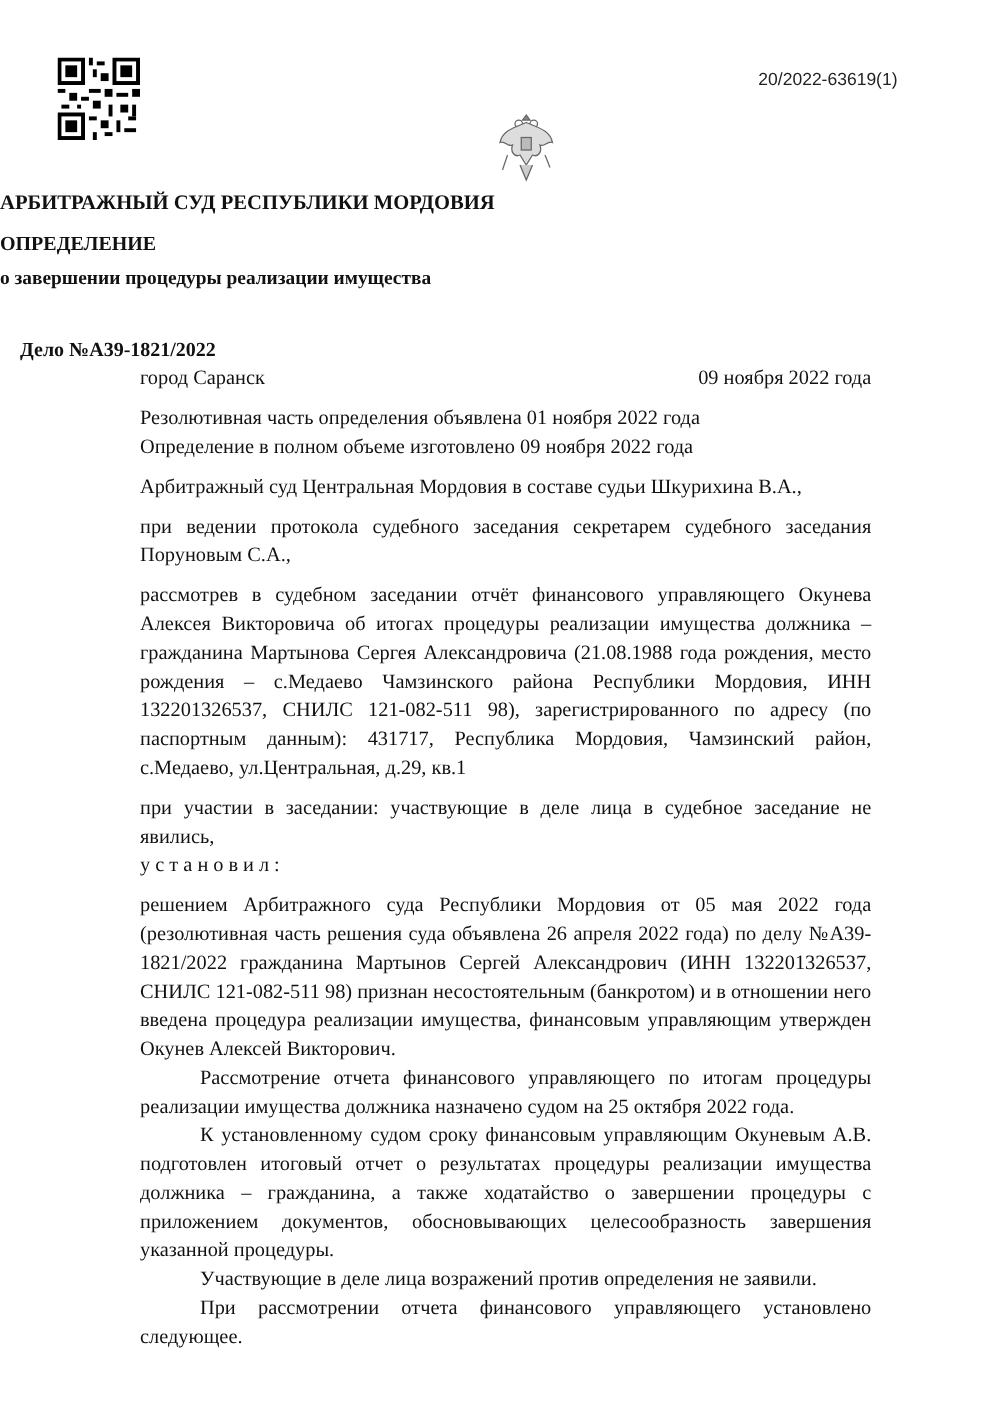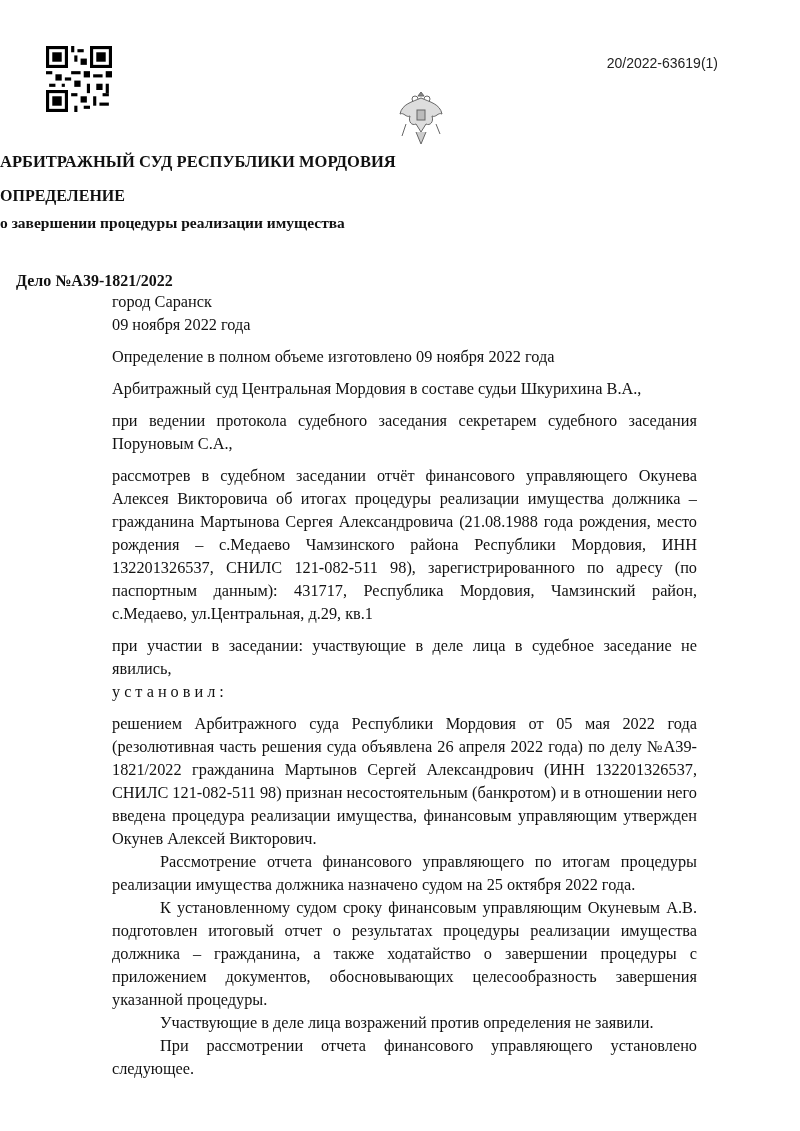--- a/index.html
+++ b/index.html
@@ -6,21 +6,21 @@
     body { width: 800px; height: 1131px; position: relative; overflow: hidden; font-family: "Liberation Serif", serif; color: #111; }
     .qr { position: absolute; left: 46px; top: 46px; width: 66px; height: 66px; }
     .docnum { position: absolute; right: 82px; top: 55px; font-family: "Liberation Sans", sans-serif; font-size: 14px; color: #222; }
     .emblem { position: absolute; left: 398px; top: 88px; width: 46px; height: 58px; }
     .center { position: absolute; left: 0; width: 742px; text-align: left; font-weight: bold; }
     .court { top: 152px; font-size: 16.5px; }
     .title { top: 187px; font-size: 16px; }
     .subtitle { top: 214px; font-size: 15.5px; line-height: 18px; }
     .case { top: 272px; font-size: 16px; padding-left: 16px; }
     .body { position: absolute; left: 112px; width: 585px; font-size: 16.3px; line-height: 23px; }
-    .row { display: flex; justify-content: space-between; flex-direction: column; }
+    .row { display: flex; justify-content: space-between; }
     p { margin: 0; text-align: justify; }
     .indent { text-indent: 48px; }
     .spaced { letter-spacing: 4px; }
   </style>
 </head>
 <body>
 
 <svg class="qr" viewBox="0 0 21 21">
   <rect x="0" y="0" width="7" height="7" fill="#000"></rect>
     <rect x="1" y="1" width="5" height="5" fill="#fff"></rect>
@@ -80,20 +80,21 @@
   <div>о завершении процедуры реализации имущества</div>
 </div>
 <div class="center case">Дело №А39-1821/2022</div>
 
 <div class="body" style="top:290px;">
   <div class="row">
     <span>город Саранск</span>
     <span>09 ноября 2022 года</span>
   </div>
   <div style="height:9px"></div>
+  <p>Резолютивная часть определения объявлена 01 ноября 2022 года</p>
   <p>Определение в полном объеме изготовлено 09 ноября 2022 года</p>
   <div style="height:9px"></div>
   <p>Арбитражный суд Центральная Мордовия в составе судьи Шкурихина В.А.,</p>
   <div style="height:9px"></div>
   <p>при ведении протокола судебного заседания секретарем судебного заседания Поруновым С.А.,</p>
   <div style="height:9px"></div>
   <p>рассмотрев в судебном заседании отчёт финансового управляющего Окунева Алексея Викторовича об итогах процедуры реализации имущества должника – гражданина Мартынова Сергея Александровича (21.08.1988 года рождения, место рождения – с.Медаево Чамзинского района Республики Мордовия, ИНН 132201326537, СНИЛС 121-082-511 98), зарегистрированного по адресу (по паспортным данным):   431717, Республика Мордовия, Чамзинский район, с.Медаево, ул.Центральная, д.29, кв.1</p>
   <div style="height:9px"></div>
   <p>при участии в заседании: участвующие в деле лица в судебное заседание не явились,</p>
   <p class="spaced">установил:</p>

